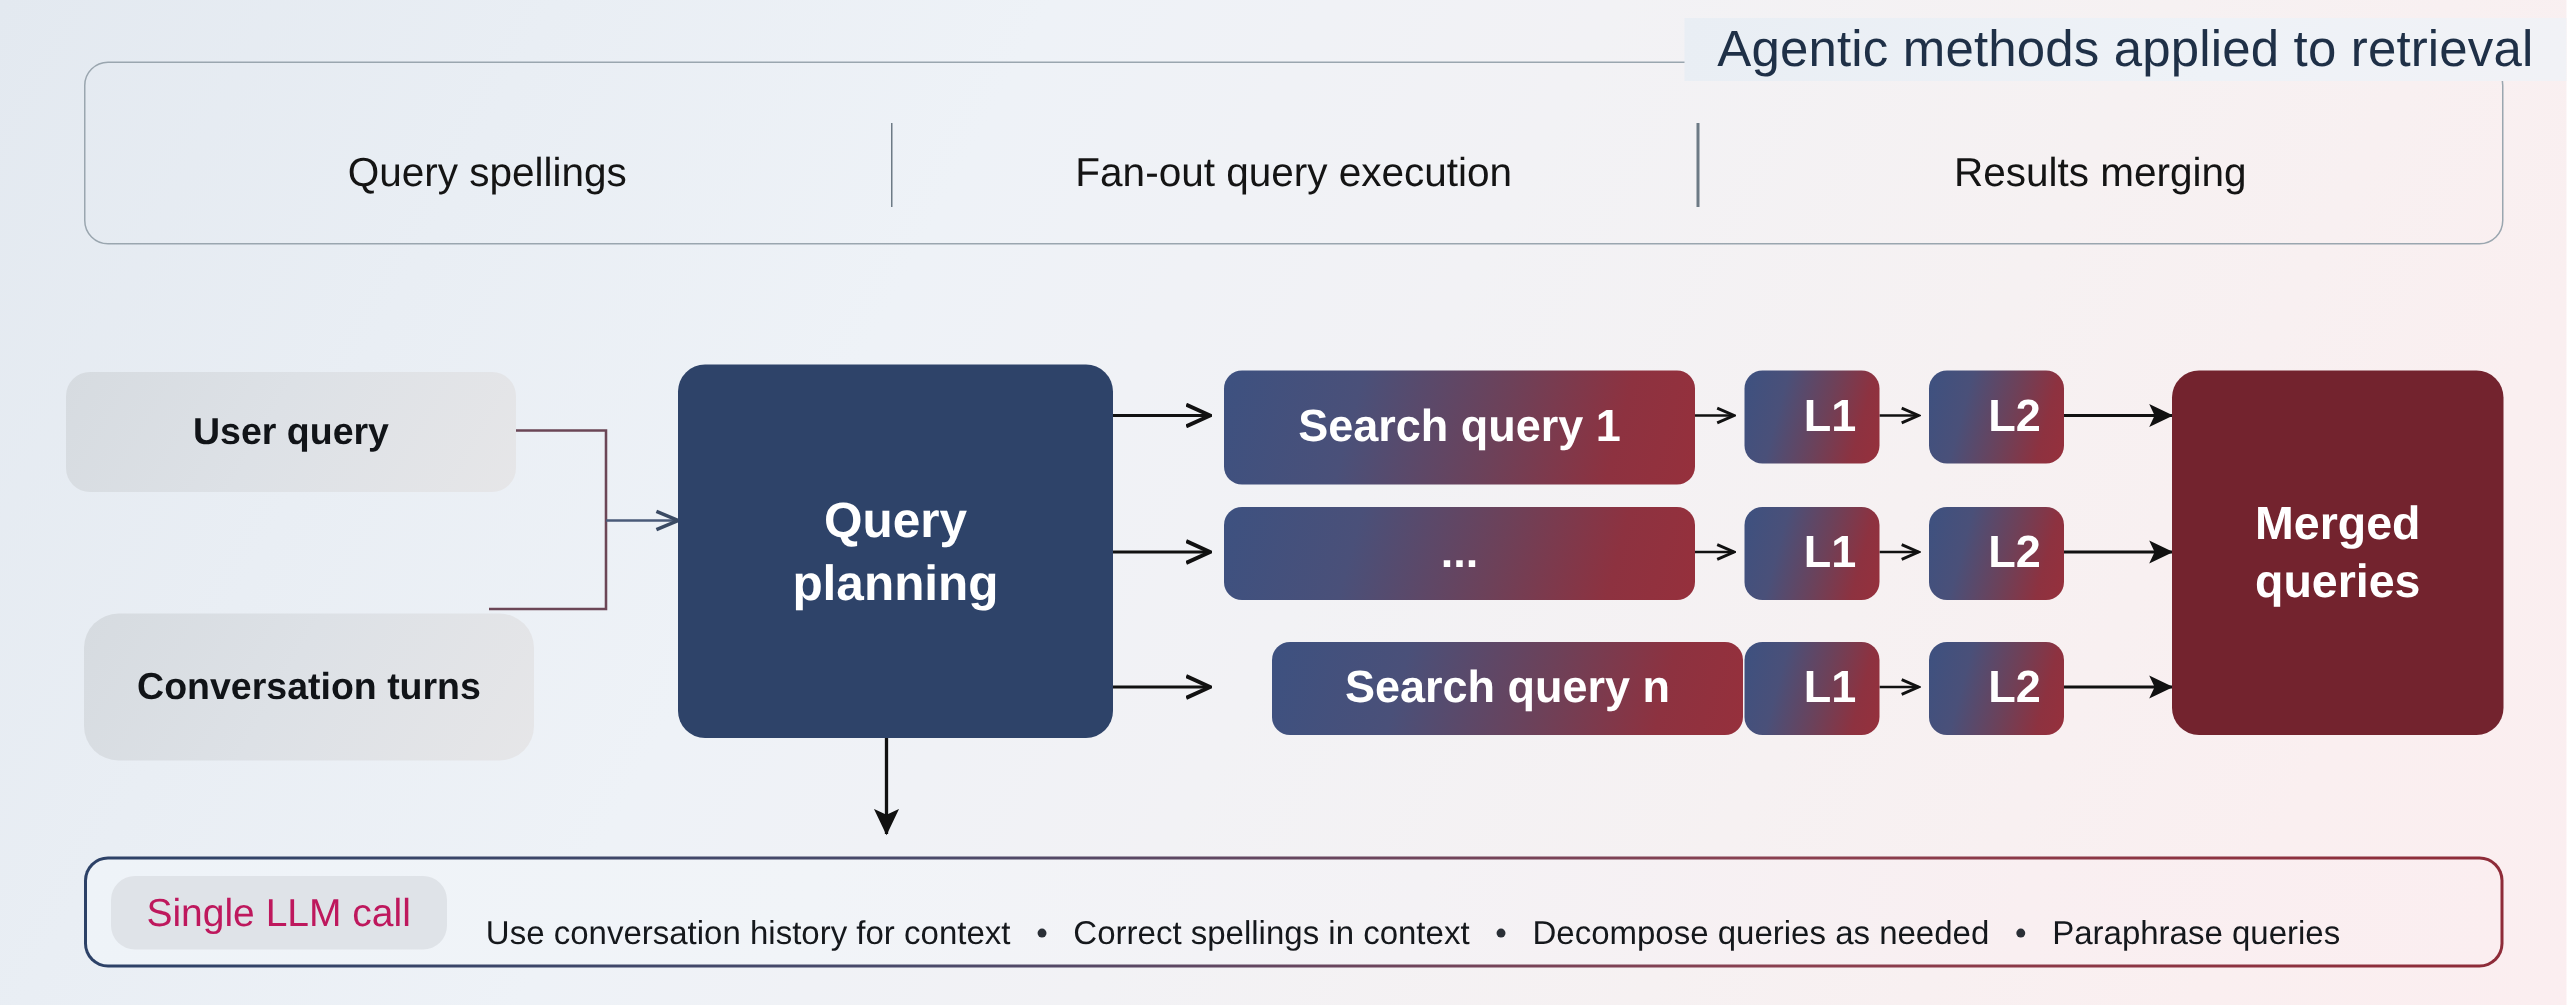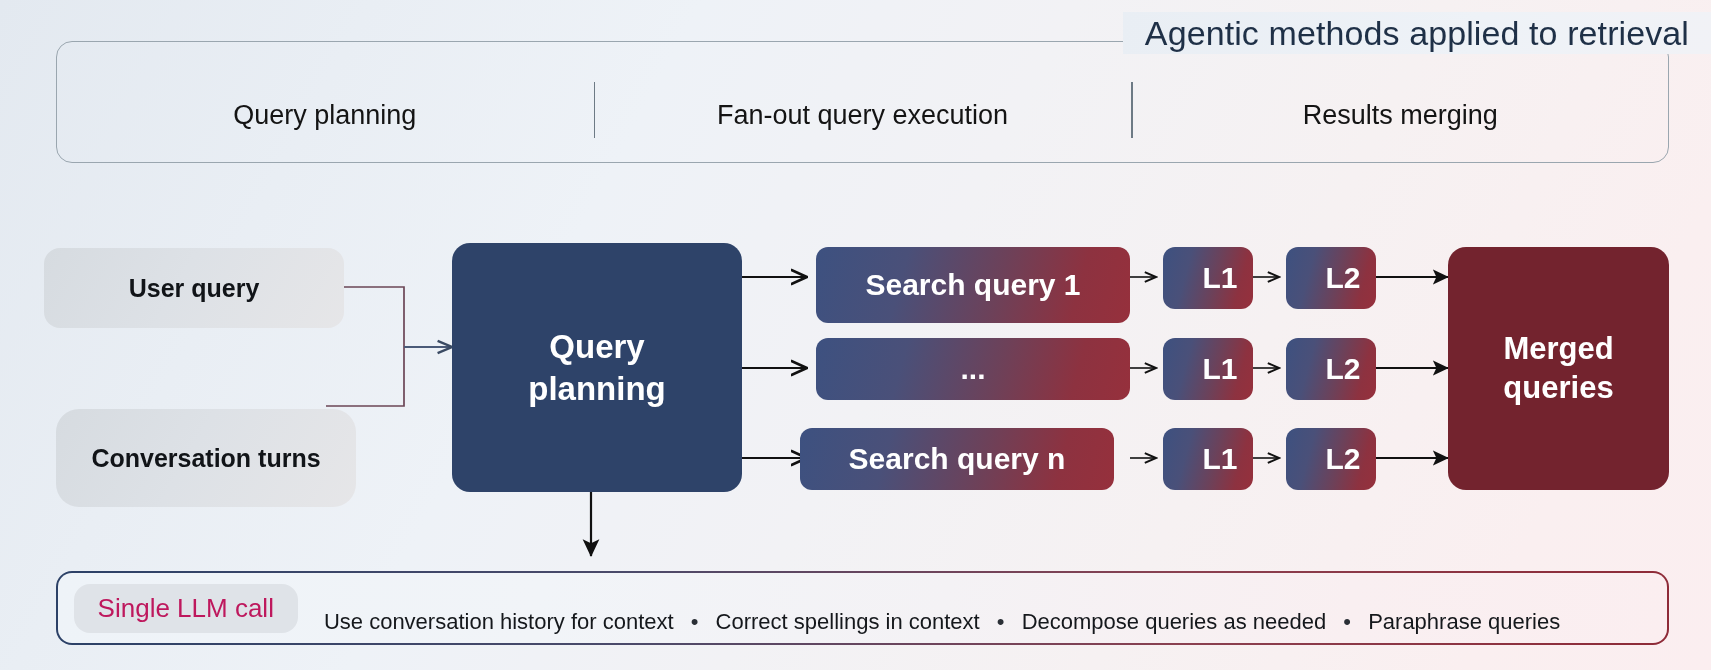--- a/index.html
+++ b/index.html
@@ -187,21 +187,21 @@
   }
 </style>
 </head>
 <body>
 
 <div id="stage">
 
   <div class="header-panel"></div>
   <div class="header-cols">
     <div class="header-col">
-      <span>Query planning</span>
+      <span>Query spellings</span>
     </div>
     <div class="header-col">
       <span>Fan-out query execution</span>
     </div>
     <div class="header-col">
       <span>Results merging</span>
     </div>
   </div>
   <div class="header-title">
     <span>Agentic methods applied to retrieval</span>
@@ -281,21 +281,21 @@
   <div class="box grad-box query-box" style="left:816px; top:338px; width:314px; height:62px;">
     <span class="label">...</span>
   </div>
   <div class="box grad-box lvl-box" style="left:1163px; top:338px; width:90px; height:62px;">
     <span class="label">L1</span>
   </div>
   <div class="box grad-box lvl-box" style="left:1286px; top:338px; width:90px; height:62px;">
     <span class="label">L2</span>
   </div>
 
-  <div class="box grad-box query-box" style="left:800px; top:428px; width:314px; height:62px;">
+  <div class="box grad-box query-box" style="left:848px; top:428px; width:314px; height:62px;">
     <span class="label">Search query n</span>
   </div>
   <div class="box grad-box lvl-box" style="left:1163px; top:428px; width:90px; height:62px;">
     <span class="label">L1</span>
   </div>
   <div class="box grad-box lvl-box" style="left:1286px; top:428px; width:90px; height:62px;">
     <span class="label">L2</span>
   </div>
 
   <div class="box merged-box" style="left:1448px; top:247px; width:221px; height:243px;">

